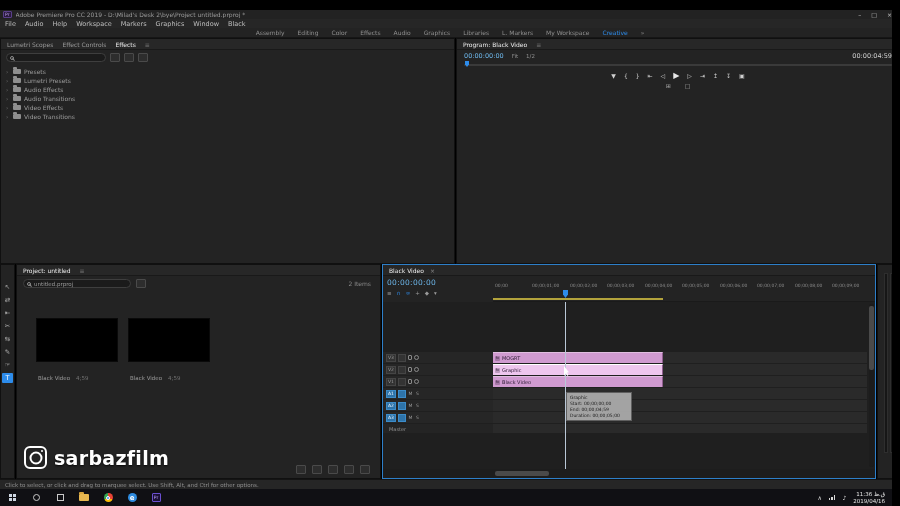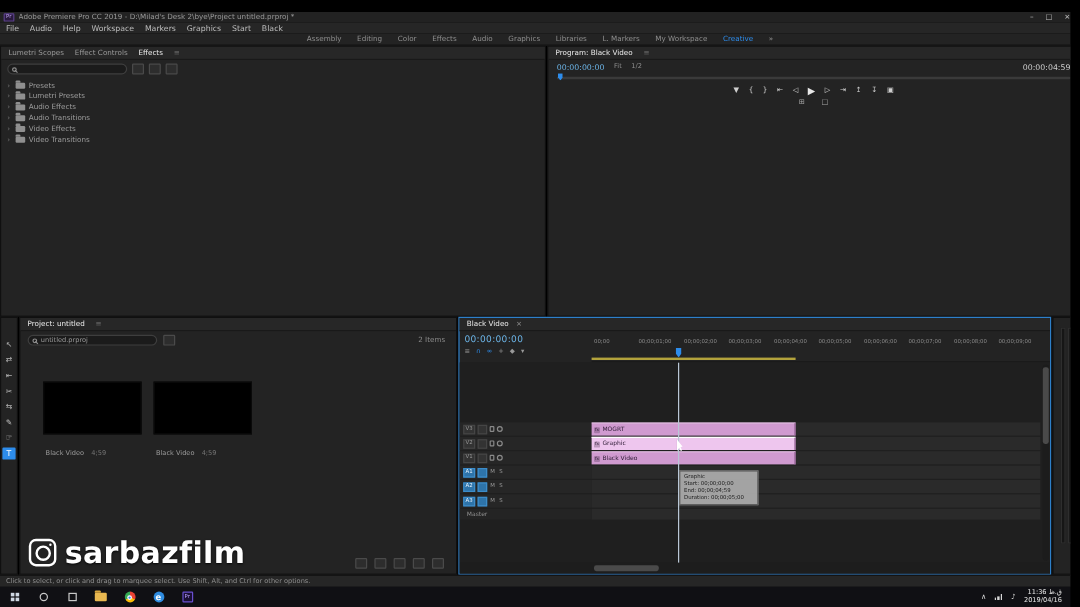--- a/index.html
+++ b/index.html
@@ -112,21 +112,21 @@
   .meter-bar{width:4px;height:180px;background:#161616;border:1px solid #2e2e2e;}
 
   
   .statusbar{left:0;top:479px;width:900px;height:10px;background:#262626;border-top:1px solid #141414;display:flex;align-items:center;padding:0 5px;font-size:5.5px;color:#8f8f8f;}
 
   
   .watermark{left:24px;top:446px;display:flex;align-items:center;gap:7px;z-index:20;}
   .ig{width:23px;height:23px;border:2px solid #fff;border-radius:6px;position:relative;}
   .ig::before{content:"";position:absolute;left:50%;top:50%;transform:translate(-50%,-50%);width:9px;height:9px;border:2px solid #fff;border-radius:50%;}
   .ig::after{content:"";position:absolute;right:2px;top:2px;width:2px;height:2px;background:#fff;border-radius:50%;}
-  .handle{font-size:25px;font-weight:bold;color:#fff;text-shadow:0 1px 2px rgba(0,0,0,.85);letter-spacing:.3px;}
+  .handle{font-size:19px;font-weight:bold;color:#fff;text-shadow:0 1px 2px rgba(0,0,0,.85);letter-spacing:.3px;}
 
   
   .taskbar{left:0;top:489px;width:900px;height:17px;background:#101014;display:flex;align-items:center;z-index:15;}
   .tb-btn{width:24px;height:17px;display:flex;align-items:center;justify-content:center;}
   .start{display:grid;grid-template-columns:3px 3px;grid-template-rows:3px 3px;gap:1px;}
   .start i{background:#cfd8e3;}
   .search-circle{width:7px;height:7px;border:1px solid #c9c9c9;border-radius:50%;}
   .taskview{width:7px;height:7px;border:1px solid #c9c9c9;}
   .tb-folder{width:10px;height:7px;background:#e9b850;border-radius:1px;position:relative;}
   .tb-folder::before{content:"";position:absolute;top:-2px;left:0;width:5px;height:2px;background:#d9a63e;border-radius:1px 1px 0 0;}
@@ -159,21 +159,21 @@
     </span>
   </div>
 
   <div class="menubar abs">
     <span>File</span>
     <span>Audio</span>
     <span>Help</span>
     <span>Workspace</span>
     <span>Markers</span>
     <span>Graphics</span>
-    <span>Start</span>
+    <span>Window</span>
     <span>Black</span>
   </div>
 
   <div class="wsbar abs">
     <span class="ws">Assembly</span>
     <span class="ws">Editing</span>
     <span class="ws">Color</span>
     <span class="ws">Effects</span>
     <span class="ws">Audio</span>
     <span class="ws">Graphics</span>

